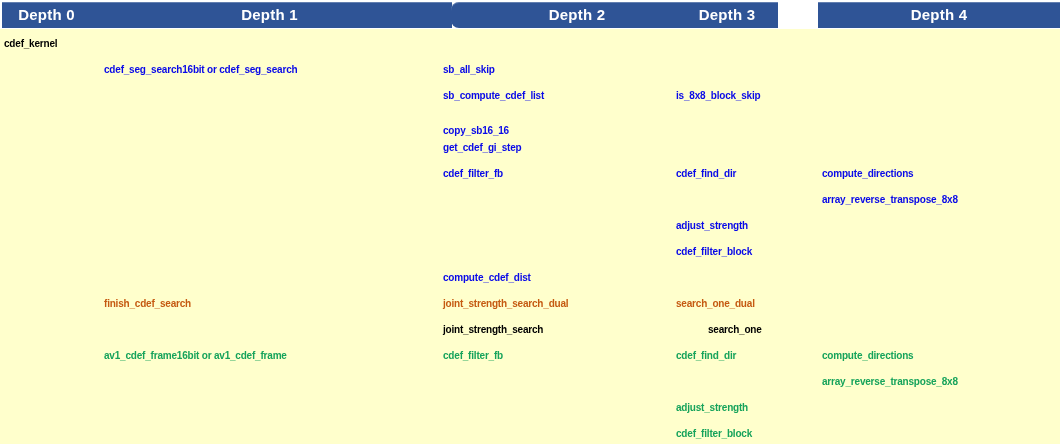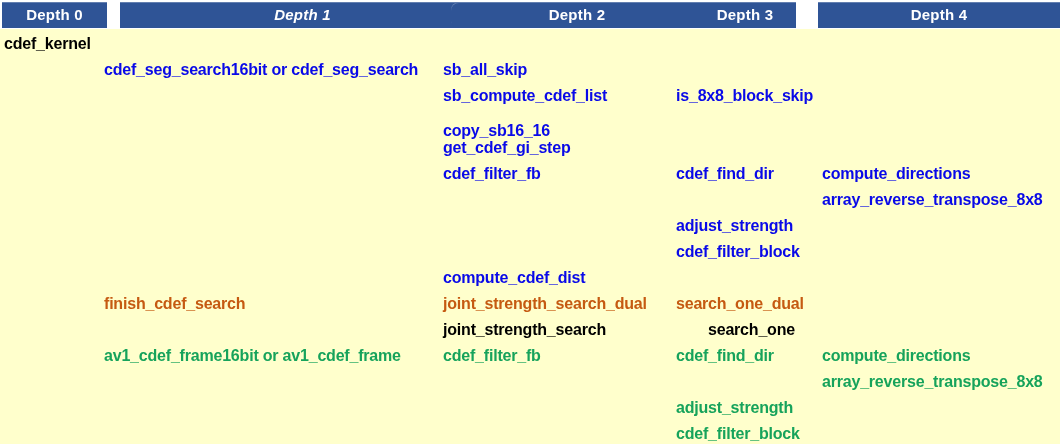--- a/index.html
+++ b/index.html
@@ -23,41 +23,41 @@
     top: 2px;
     height: 26px;
     background: #2F5496;
     color: #ffffff;
     font-size: 15px;
     line-height: 26px;
     text-align: center;
     letter-spacing: 0.2px;
     box-shadow: inset 0 1px 0 rgba(255,255,255,0.25);
   }
-  .box-d0 { left: 2px;   width: 105px;  }
-  .box-d1 { left: 120px; width: 365px; font-style: italic; }
+  .box-d0 { left: 2px;   width: 89px;  }
+  .box-d1 { left: 87px; width: 365px; }
   .box-d2 { left: 451px; width: 252px; border-radius: 8px; }
-  .box-d3 { left: 694px; width: 102px; }
+  .box-d3 { left: 676px; width: 102px; }
   .box-d4 { left: 818px; width: 242px; }
   .call-grid {
     position: absolute;
     left: 0; top: 0;
     width: 1060px; height: 444px;
   }
   .row {
     position: absolute;
     left: 0;
     width: 1060px;
     height: 26px;
   }
   .call {
     position: absolute;
     top: 0;
     white-space: nowrap;
-    font-size: 16px;
+    font-size: 10px;
     line-height: 22px;
     letter-spacing: -0.2px;
   }
 </style>
 </head>
 <body>
 
 <div class="stage">
   <div class="header-strip"></div>
   <div class="depth-box box-d0">Depth 0</div>

